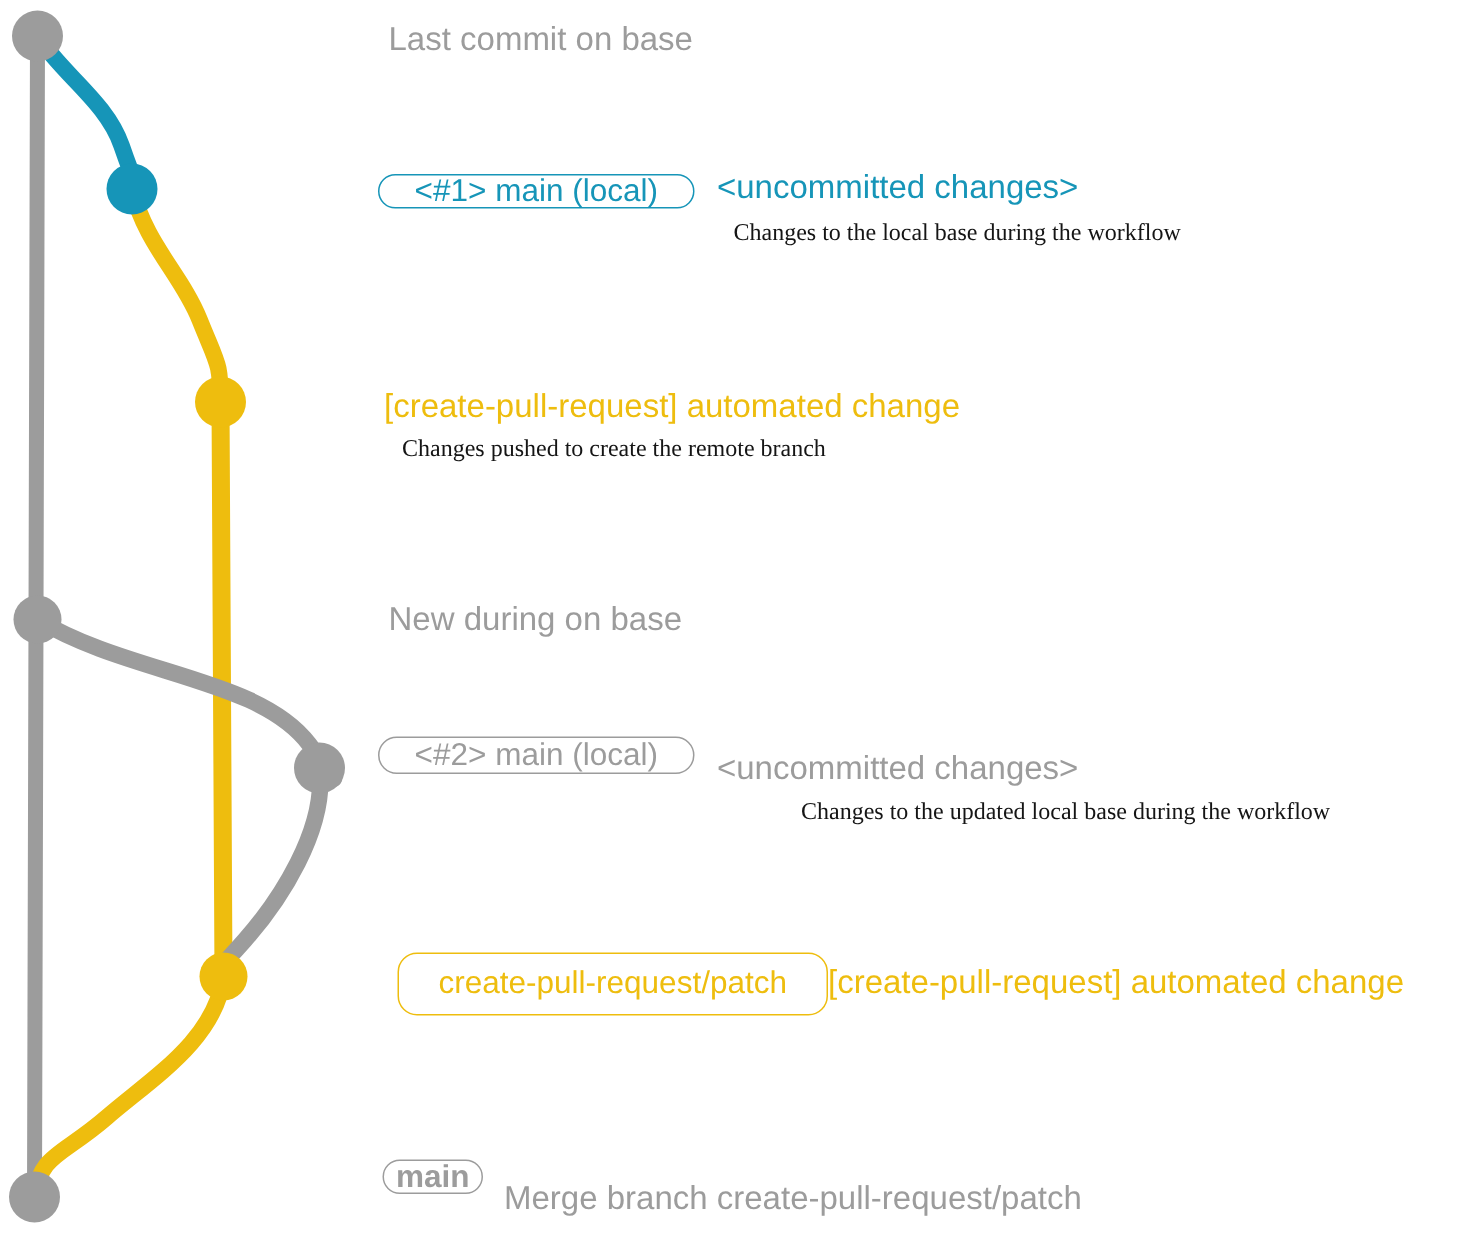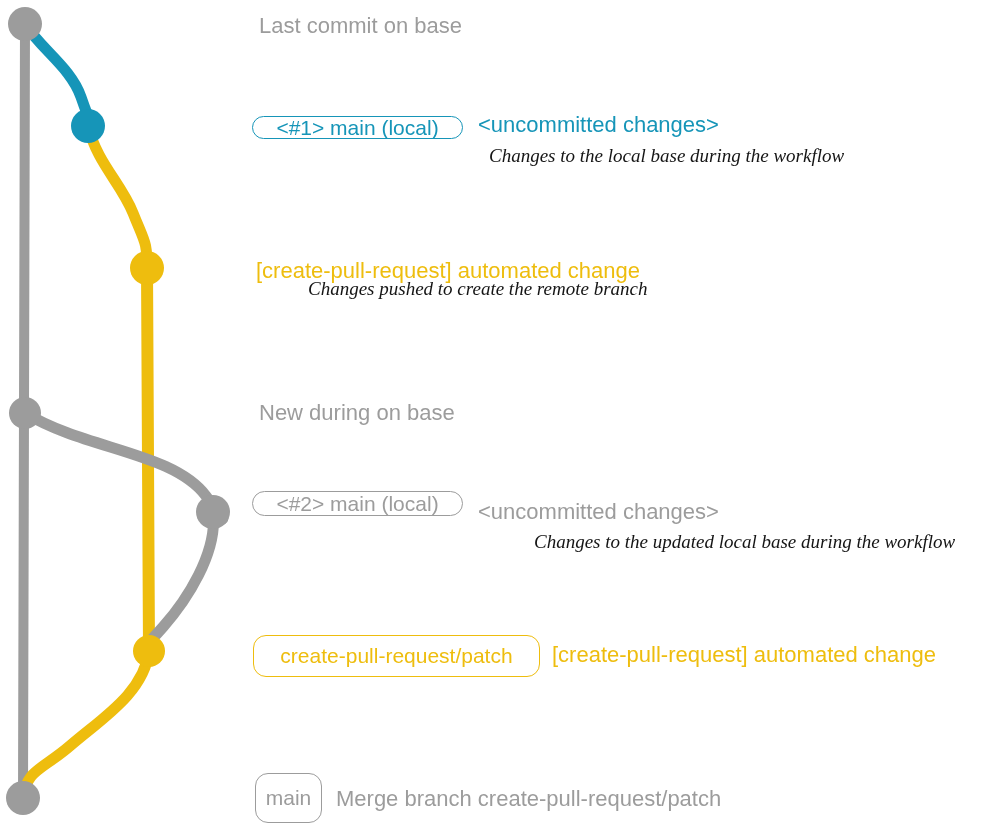--- a/index.html
+++ b/index.html
@@ -19,41 +19,40 @@
     line-height: 25px;
     white-space: nowrap;
   }
   .gray-text   { color: var(--gray); }
   .teal-text   { color: var(--teal); }
   .yellow-text { color: var(--yellow); }
 
   .desc {
     position: absolute;
     font-family: "Liberation Serif", serif;
-    font-size: 19px;
+    font-size: 16px;
     line-height: 22px;
     color: var(--desc_text);
     white-space: nowrap;
-    font-style: italic;
   }
 
   .badge {
     position: absolute;
     box-sizing: border-box;
     display: flex;
     align-items: center;
     justify-content: center;
     border-radius: 13px;
     font-size: 21px;
     white-space: nowrap;
     background: var(--background);
   }
   .badge.b-teal   { border: 1.5px solid var(--teal);   color: var(--teal); }
   .badge.b-gray   { border: 1.5px solid var(--gray);   color: var(--gray); }
-  .badge.b-yellow { border: 1.5px solid var(--yellow); color: var(--yellow); }
+  .badge.b-yellow { border: 1.5px solid var(--yellow); color: var(--yellow); margin-left: 12px; }
 
   .stroke-gray   { stroke: var(--gray);   fill: none; }
   .stroke-teal   { stroke: var(--teal);   fill: none; }
   .stroke-yellow { stroke: var(--yellow); fill: none; }
   .fill-gray   { fill: var(--gray); }
   .fill-teal   { fill: var(--teal); }
   .fill-yellow { fill: var(--yellow); }
 </style>
 </head>
 <body>
@@ -82,27 +81,27 @@
     <circle class="fill-gray" cx="23" cy="798" r="17"></circle>
   </svg>
 
   <div class="label gray-text" style="left:259px; top:13px;">Last commit on base</div>
 
   <div class="badge b-teal" style="left:252px; top:106px; width:211px; height:23px;margin-top:10px;">&lt;#1&gt; main (local)</div>
   <div class="label teal-text" style="left:478px; top:112px;">&lt;uncommitted changes&gt;</div>
   <div class="desc" style="left:489px; top:145px;">Changes to the local base during the workflow</div>
 
   <div class="label yellow-text" style="left:256px; top:258px;">[create-pull-request] automated change</div>
-  <div class="desc" style="left:268px; top:278px;margin-left:40px;">Changes pushed to create the remote branch</div>
+  <div class="desc" style="left:268px; top:289px;">Changes pushed to create the remote branch</div>
 
   <div class="label gray-text" style="left:259px; top:400px;">New during on base</div>
 
   <div class="badge b-gray" style="left:252px; top:491px; width:211px; height:25px;">&lt;#2&gt; main (local)</div>
   <div class="label gray-text" style="left:478px; top:499px;">&lt;uncommitted changes&gt;</div>
   <div class="desc" style="left:489px; top:531px;margin-left:45px;">Changes to the updated local base during the workflow</div>
 
   <div class="badge b-yellow" style="left:253px; top:635px; width:287px; height:42px;">create-pull-request/patch</div>
   <div class="label yellow-text" style="left:552px; top:642px;">[create-pull-request] automated change</div>
 
-  <div class="badge b-gray" style="left:255px; top:773px; width:67px; height:50px;">main</div>
+  <div class="badge b-gray" style="left:255px; top:773px; width:67px; height:23px;font-weight:bold;">main</div>
   <div class="label gray-text" style="left:336px; top:786px;">Merge branch create-pull-request/patch</div>
 
 </div>
 
 </body></html>

